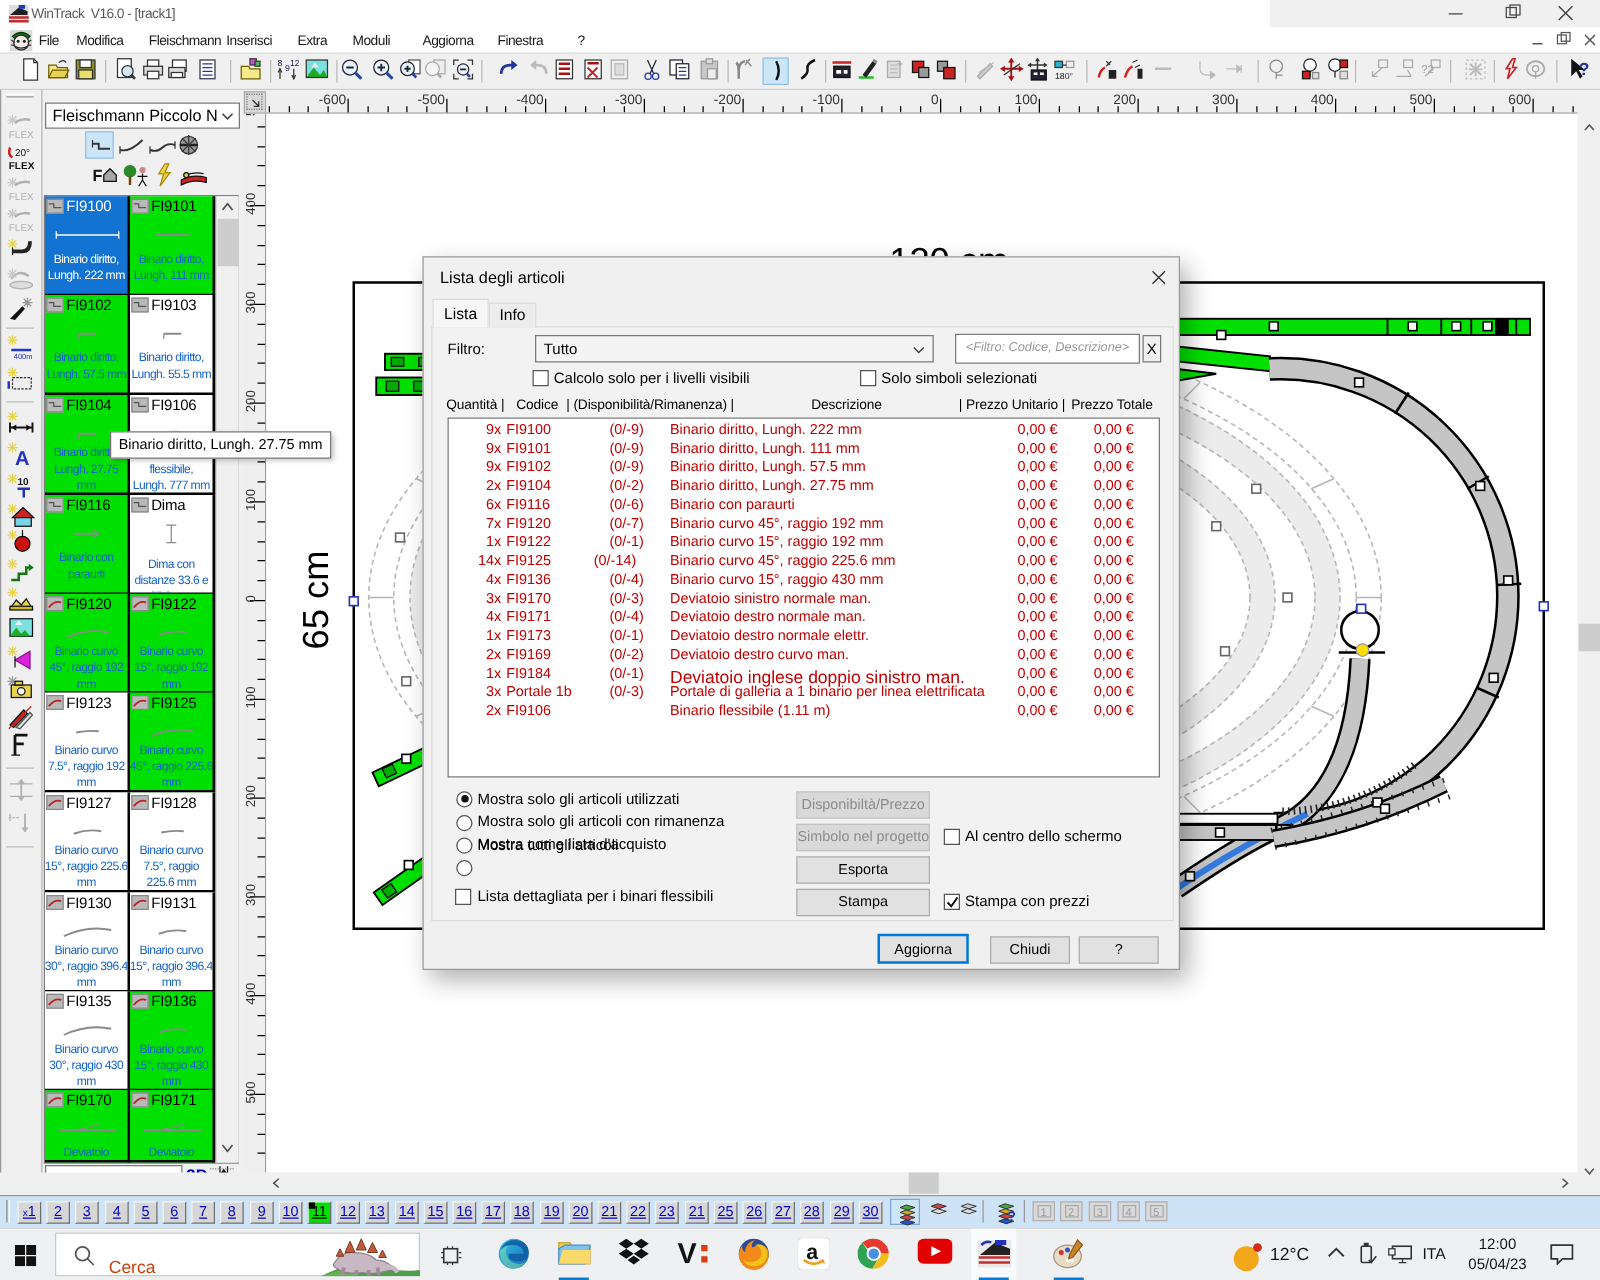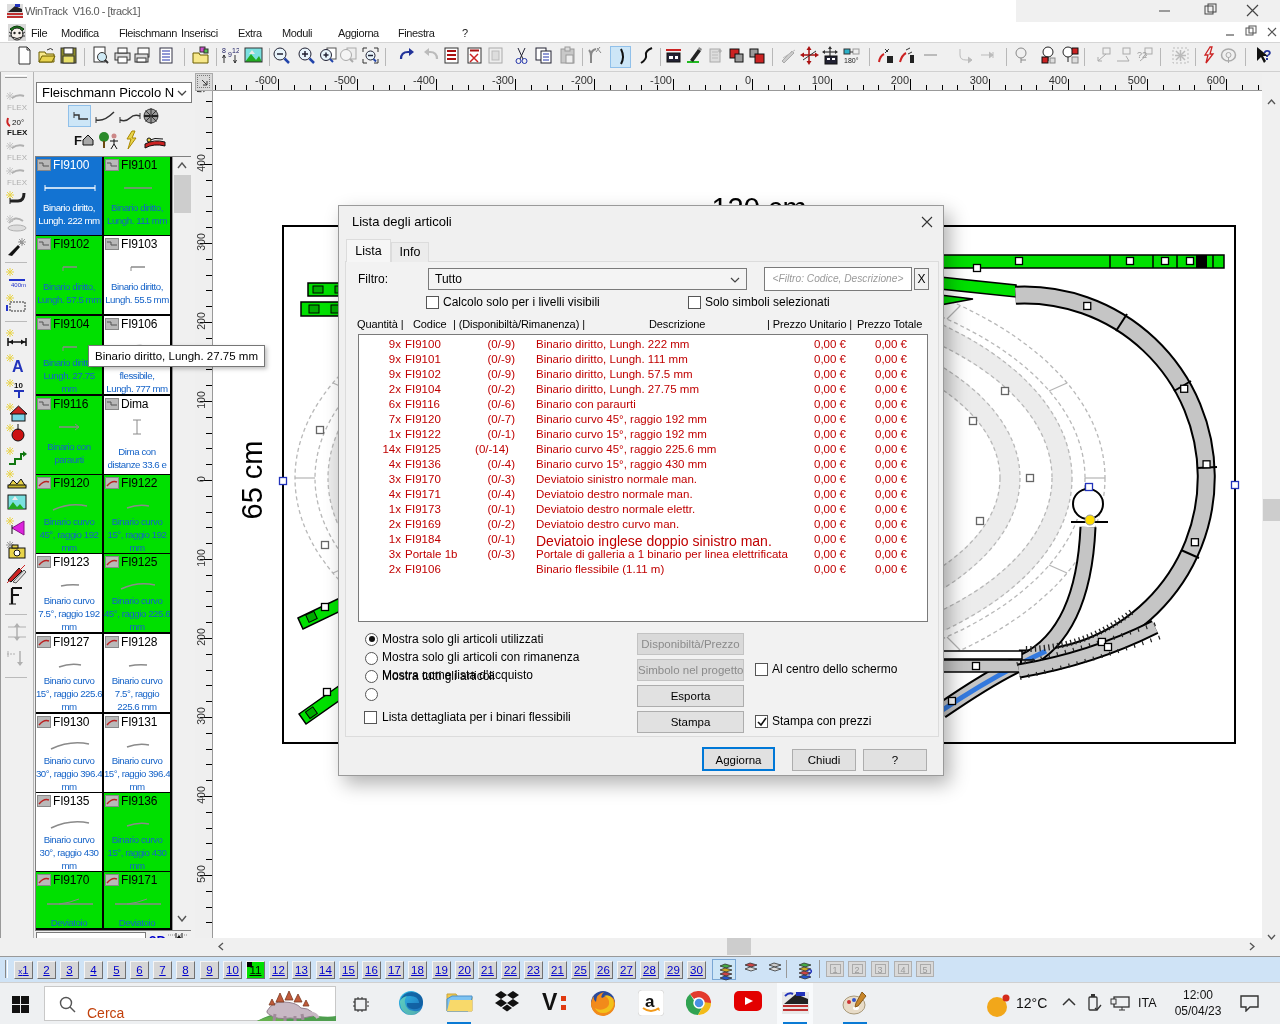--- a/index.html
+++ b/index.html
@@ -1392,21 +1392,21 @@
           <path d="M1 1 L5 5 L9 1" fill="none" stroke="#444" stroke-width="1.2"></path>
         </svg></div>
 <div class="abs" style="z-index:4;left:425px;top:61px;width:148px;height:24px;background:#fff;border:1px solid #7a7a7a;font-size:10.2px;font-style:italic;color:#9a9a9a;line-height:22px;text-align:center;white-space:nowrap;overflow:hidden">&lt;Filtro: Codice, Descrizione&gt;</div>
 <div class="abs" style="z-index:4;left:575px;top:62px;width:15px;height:22px;background:#f0f0f0;border:1px solid #7a7a7a;font-size:12px;text-align:center;line-height:20px">X</div>
 <div class="cb" style="left:87px;top:90px;z-index:4"></div>
 <div class="abs" style="z-index:4;left:104px;top:89px;font-size:12px">Calcolo solo per i livelli visibili</div>
 <div class="cb" style="left:349px;top:90px;z-index:4"></div>
 <div class="abs" style="z-index:4;left:366px;top:89px;font-size:12px">Solo simboli selezionati</div>
 <div class="abs" style="z-index:4;left:18px;top:112px;font-size:11px;letter-spacing:-0.1px;white-space:nowrap">Quantità |</div>
 <div class="abs" style="z-index:4;left:74px;top:112px;font-size:11px;letter-spacing:-0.1px;white-space:nowrap">Codice</div>
-<div class="abs" style="z-index:4;left:114px;top:112px;font-size:11px;letter-spacing:-0.1px;white-space:nowrap">| (Disponibiltà/Rimanenza) |</div>
+<div class="abs" style="z-index:4;left:114px;top:112px;font-size:11px;letter-spacing:-0.1px;white-space:nowrap">| (Disponibilità/Rimanenza) |</div>
 <div class="abs" style="z-index:4;left:310px;top:112px;font-size:11px;letter-spacing:-0.1px;white-space:nowrap">Descrizione</div>
 <div class="abs" style="z-index:4;left:428px;top:112px;font-size:11px;letter-spacing:-0.1px;white-space:nowrap">| Prezzo Unitario |</div>
 <div class="abs" style="z-index:4;left:518px;top:112px;font-size:11px;letter-spacing:-0.1px;white-space:nowrap">Prezzo Totale</div>
 <div class="abs" style="z-index:4;left:19px;top:128px;width:570px;height:288px;background:#fff;border:1px solid #7a7a7a"></div>
 <div class="abs red" style="z-index:5;left:30px;top:132px;width:32px;font-size:11.5px;text-align:right">9x</div>
 <div class="abs red" style="z-index:5;left:66px;top:132px;font-size:11.5px">FI9100</div>
 <div class="abs red" style="z-index:5;left:130px;top:132px;width:46px;font-size:11.5px;text-align:right">(0/-9)</div>
 <div class="abs red" style="z-index:5;left:197px;top:132px;font-size:11.5px">Binario diritto, Lungh. 222 mm</div>
 <div class="abs red" style="z-index:5;left:460px;top:132px;width:47px;font-size:11.5px;text-align:right">0,00 €</div>
 <div class="abs red" style="z-index:5;left:521px;top:132px;width:47px;font-size:11.5px;text-align:right">0,00 €</div>

